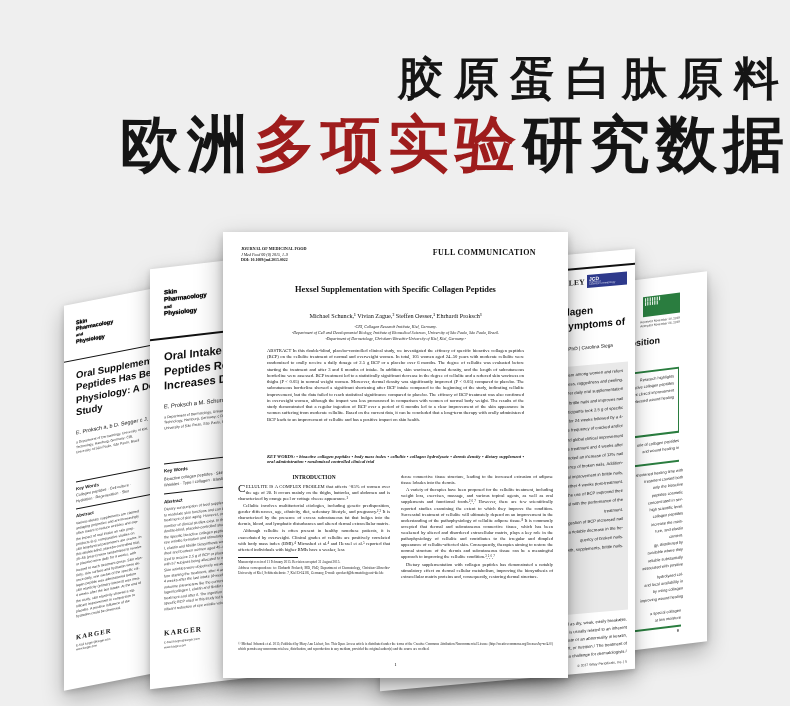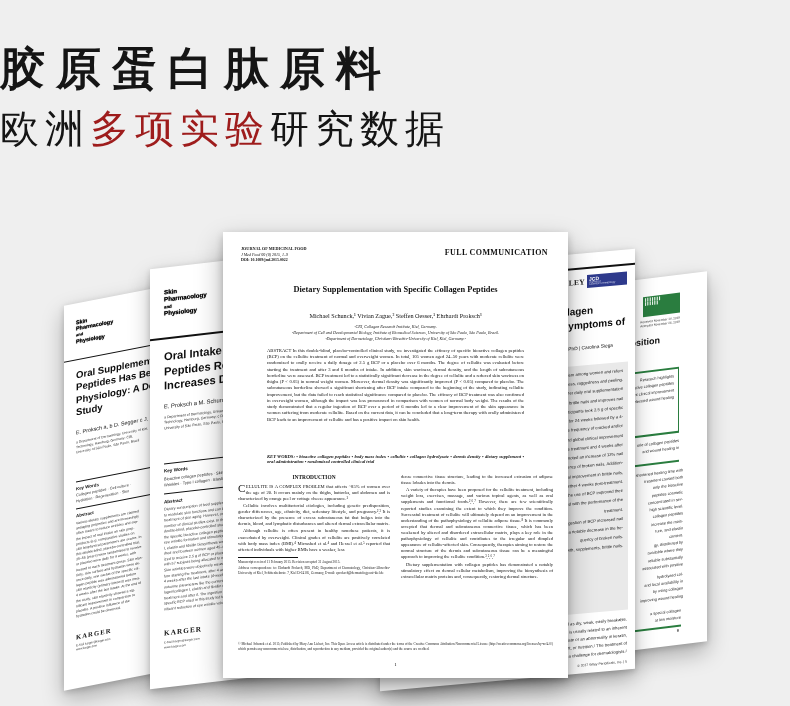--- a/index.html
+++ b/index.html
@@ -1,22 +1,22 @@
 <!DOCTYPE html>
 <html><head>
 <meta charset="utf-8">
 <style>
   html,body{margin:0;padding:0;}
   body{width:790px;height:706px;background:#efefef;overflow:hidden;position:relative;
        font-family:"Liberation Sans","DejaVu Sans",sans-serif;}
   .stage{position:absolute;inset:0;overflow:hidden;}
   
-  .headline{position:absolute;top:44px;left:0;width:100%;text-align:left;color:#151515;}
+  .headline{position:absolute;top:54px;left:0;width:100%;text-align:right;color:#151515;}
   .hl1{font-size:45px;font-weight:600;letter-spacing:11px;line-height:1.1;}
-  .hl2{font-size:39px;font-weight:400;letter-spacing:6px;line-height:1.1;margin-top:14px;}
+  .hl2{font-size:61px;font-weight:700;letter-spacing:6px;line-height:1.1;margin-top:7px;}
   .hl2 .hl-red{color:#9e1c1c;}
   
   .paper{position:absolute;background:#ffffff;overflow:hidden;
          box-shadow:0 10px 22px rgba(0,0,0,.28),0 2px 6px rgba(0,0,0,.18);}
   .f{position:absolute;white-space:nowrap;}
   .ra{text-align:right;}
   .serif{font-family:"Liberation Serif","DejaVu Serif",serif;}
   .rule{position:absolute;background:#111;}
   
   .jm-head-left{font-size:4.2px;line-height:1.35;color:#111;}
@@ -146,23 +146,23 @@
     <div class="f ra fragline2" style="right:8px;top:366px;">Brittle nails are characterized as dry, weak, easily breakable.<br>The condition is usually related to an inherent<br>fragility of the nail plate or an abnormality in keratin,<br>water content, or nutrition.¹ The treatment of<br>brittle nails remains a challenge for dermatologists.²</div>
     <div class="f ra kp-tiny" style="right:8px;top:410px;font-size:3.4px;">© 2017 Wiley Periodicals, Inc.  |  5</div>
   </div>
 
   <div class="paper serif" style="left:223px;top:232px;width:345px;height:446px;z-index:3;box-shadow:0 12px 26px rgba(0,0,0,.32),0 3px 8px rgba(0,0,0,.2);">
     <div class="f jm-head-left" style="left:18px;top:14px;">
       <b>JOURNAL OF MEDICINAL FOOD</b><br>
       <span class="it">J Med Food 00 (0) 2015, 1–9</span><br>
       <b style="font-size:3.9px;">DOI: 10.1089/jmf.2015.0022</b>
     </div>
-    <div class="f jm-fullcomm" style="right:20px;top:16px;margin-left:44px;">FULL COMMUNICATION</div>
+    <div class="f jm-fullcomm" style="right:32px;top:16px;margin-left:44px;">FULL COMMUNICATION</div>
     <div class="f jm-title" style="left:0;top:52px;width:345px;white-space:normal;">
-      <span>Dietary Supplementation with Specific Collagen Peptides</span><br>
+      <span>Hexsel Supplementation with Specific Collagen Peptides</span><br>
     </div>
     <div class="f jm-authors" style="left:0;top:80px;width:345px;">Michael Schunck,¹ Vivian Zague,² Steffen Oesser,¹ Ehrhardt Proksch³</div>
     <div class="f jm-affil" style="left:30px;top:92px;width:285px;white-space:normal;">¹CRI, Collagen Research Institute, Kiel, Germany.<br>²Department of Cell and Developmental Biology, Institute of Biomedical Sciences, University of São Paulo, São Paulo, Brazil.<br>³Department of Dermatology, Christian-Albrechts-University of Kiel, Kiel, Germany.³</div>
     <div class="f jm-abs" style="left:44px;top:116px;width:257px;white-space:normal;">ABSTRACT   In this double-blind, placebo-controlled clinical study, we investigated the efficacy of specific bioactive collagen peptides (BCP) on the cellulite treatment of normal and overweight women. In total, 105 women aged 24–50 years with moderate cellulite were randomized to orally receive a daily dosage of 2.5 g BCP or a placebo over 6 months. The degree of cellulite was evaluated before starting the treatment and after 3 and 6 months of intake. In addition, skin waviness, dermal density, and the length of subcutaneous borderline were assessed. BCP treatment led to a statistically significant decrease in the degree of cellulite and a reduced skin waviness on thighs (P &lt; 0.05) in normal weight women. Moreover, dermal density was significantly improved (P &lt; 0.05) compared to placebo. The subcutaneous borderline showed a significant shortening after BCP intake compared to the beginning of the study, indicating cellulite improvement, but the data failed to reach statistical significance compared to placebo. The efficacy of BCP treatment was also confirmed in overweight women, although the impact was less pronounced in comparison with women of normal body weight. The results of the study demonstrated that a regular ingestion of BCP over a period of 6 months led to a clear improvement of the skin appearance in women suffering from moderate cellulite. Based on the current data, it can be concluded that a long-term therapy with orally administered BCP leads to an improvement of cellulite and has a positive impact on skin health.</div>
     <div class="f jm-kw" style="left:44px;top:222px;width:257px;white-space:normal;">KEY WORDS: • bioactive collagen peptides • body mass index • cellulite • collagen hydrolysate • dermis density • dietary supplement • oral administration • randomized controlled clinical trial</div>
     <div class="jm-cols" style="left:15px;top:242px;">
       <div class="jm-col">
         <div class="jm-intro-h">INTRODUCTION</div>
         <p class="noind"><span class="dropcap">C</span><span>ELLULITE IS A COMPLEX PROBLEM that affects ~85% of women over the age of 20. It occurs mainly on the thighs, buttocks, and abdomen and is characterized by orange peel or cottage cheese appearance.¹</span></p>
         <p>Cellulite involves multifactorial etiologies, including genetic predisposition, gender differences, age, ethnicity, diet, sedentary lifestyle, and pregnancy.²,³ It is characterized by the presence of excess subcutaneous fat that bulges into the dermis, blood, and lymphatic disturbances and altered dermal extracellular matrix.</p>

